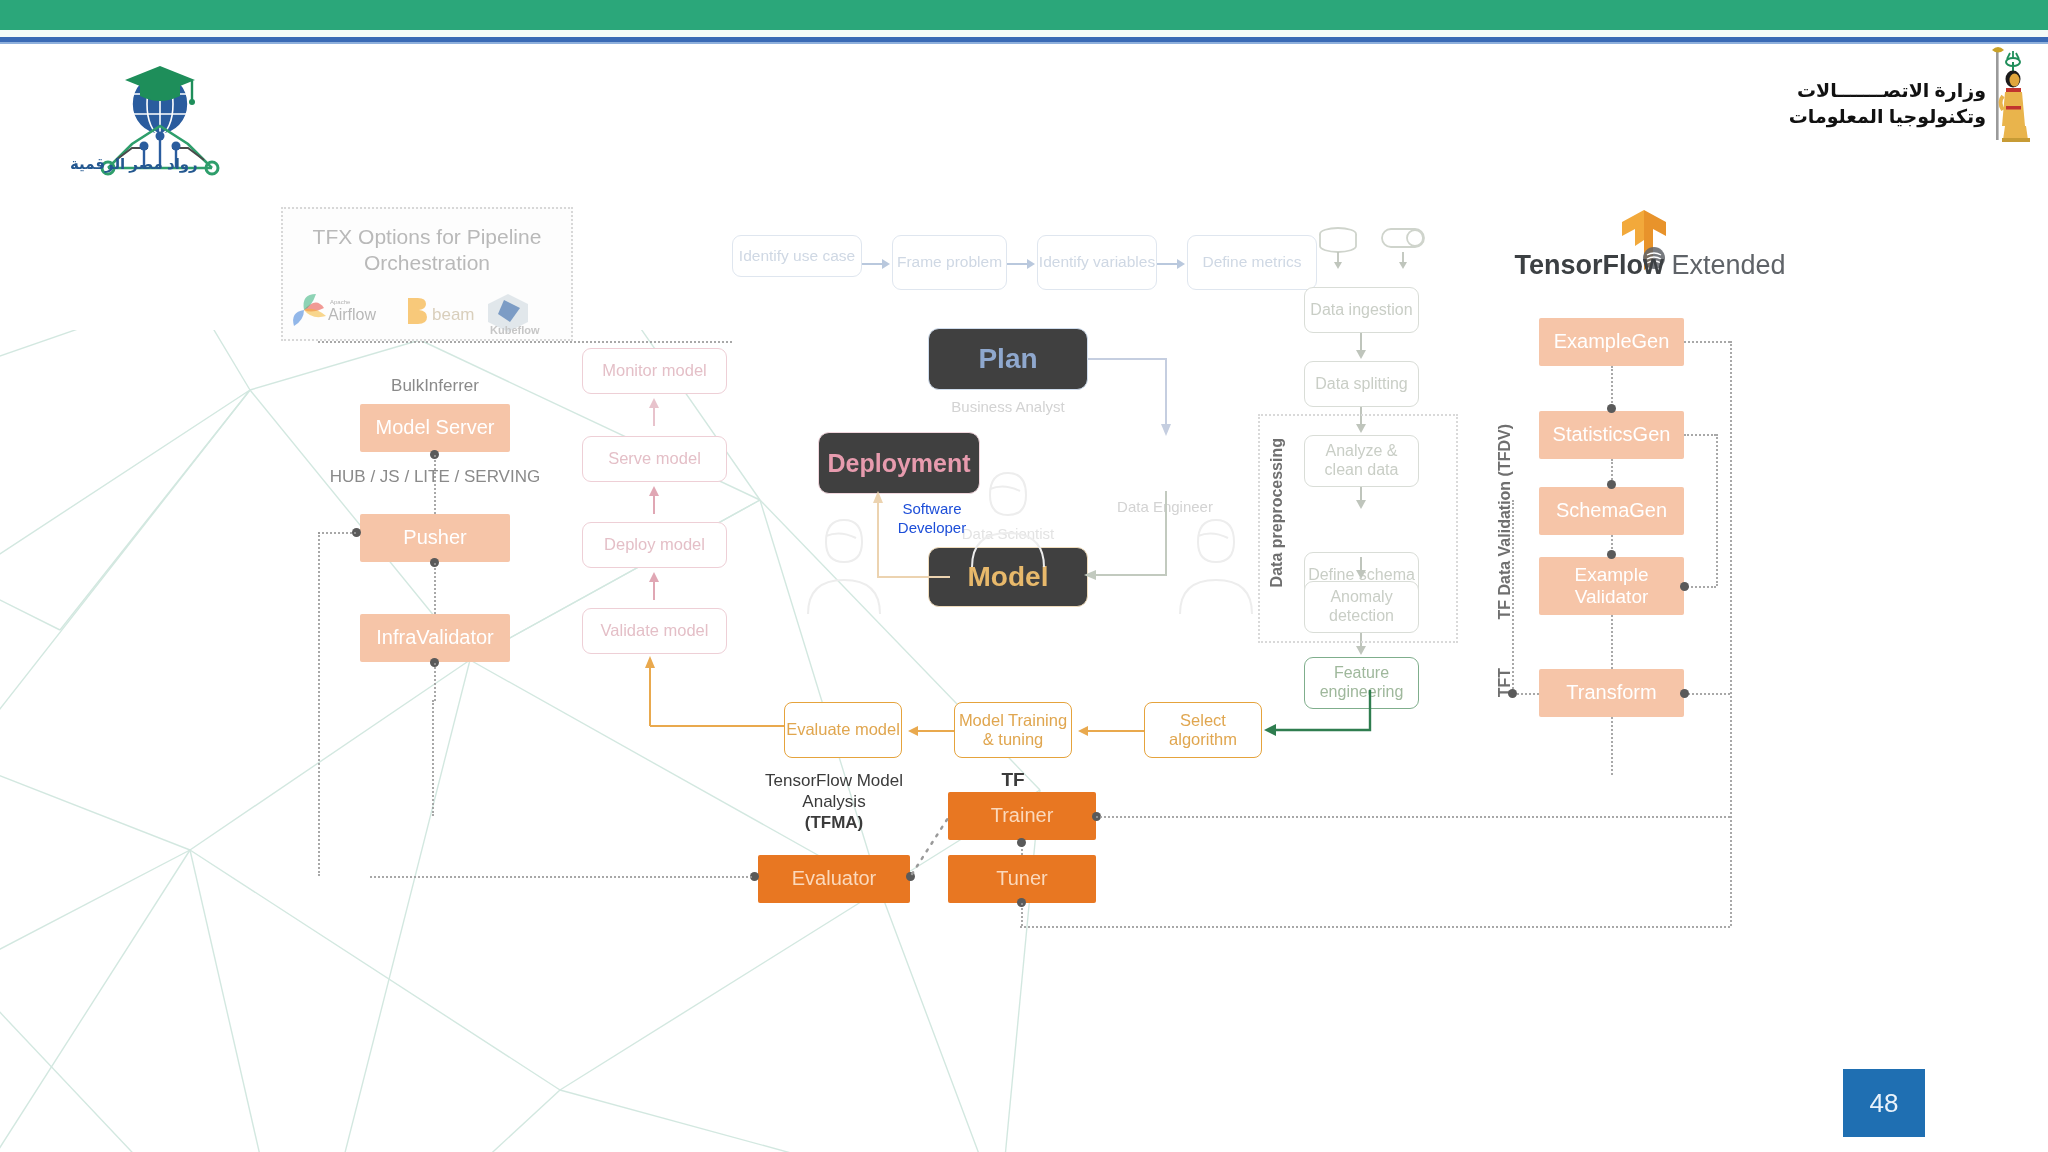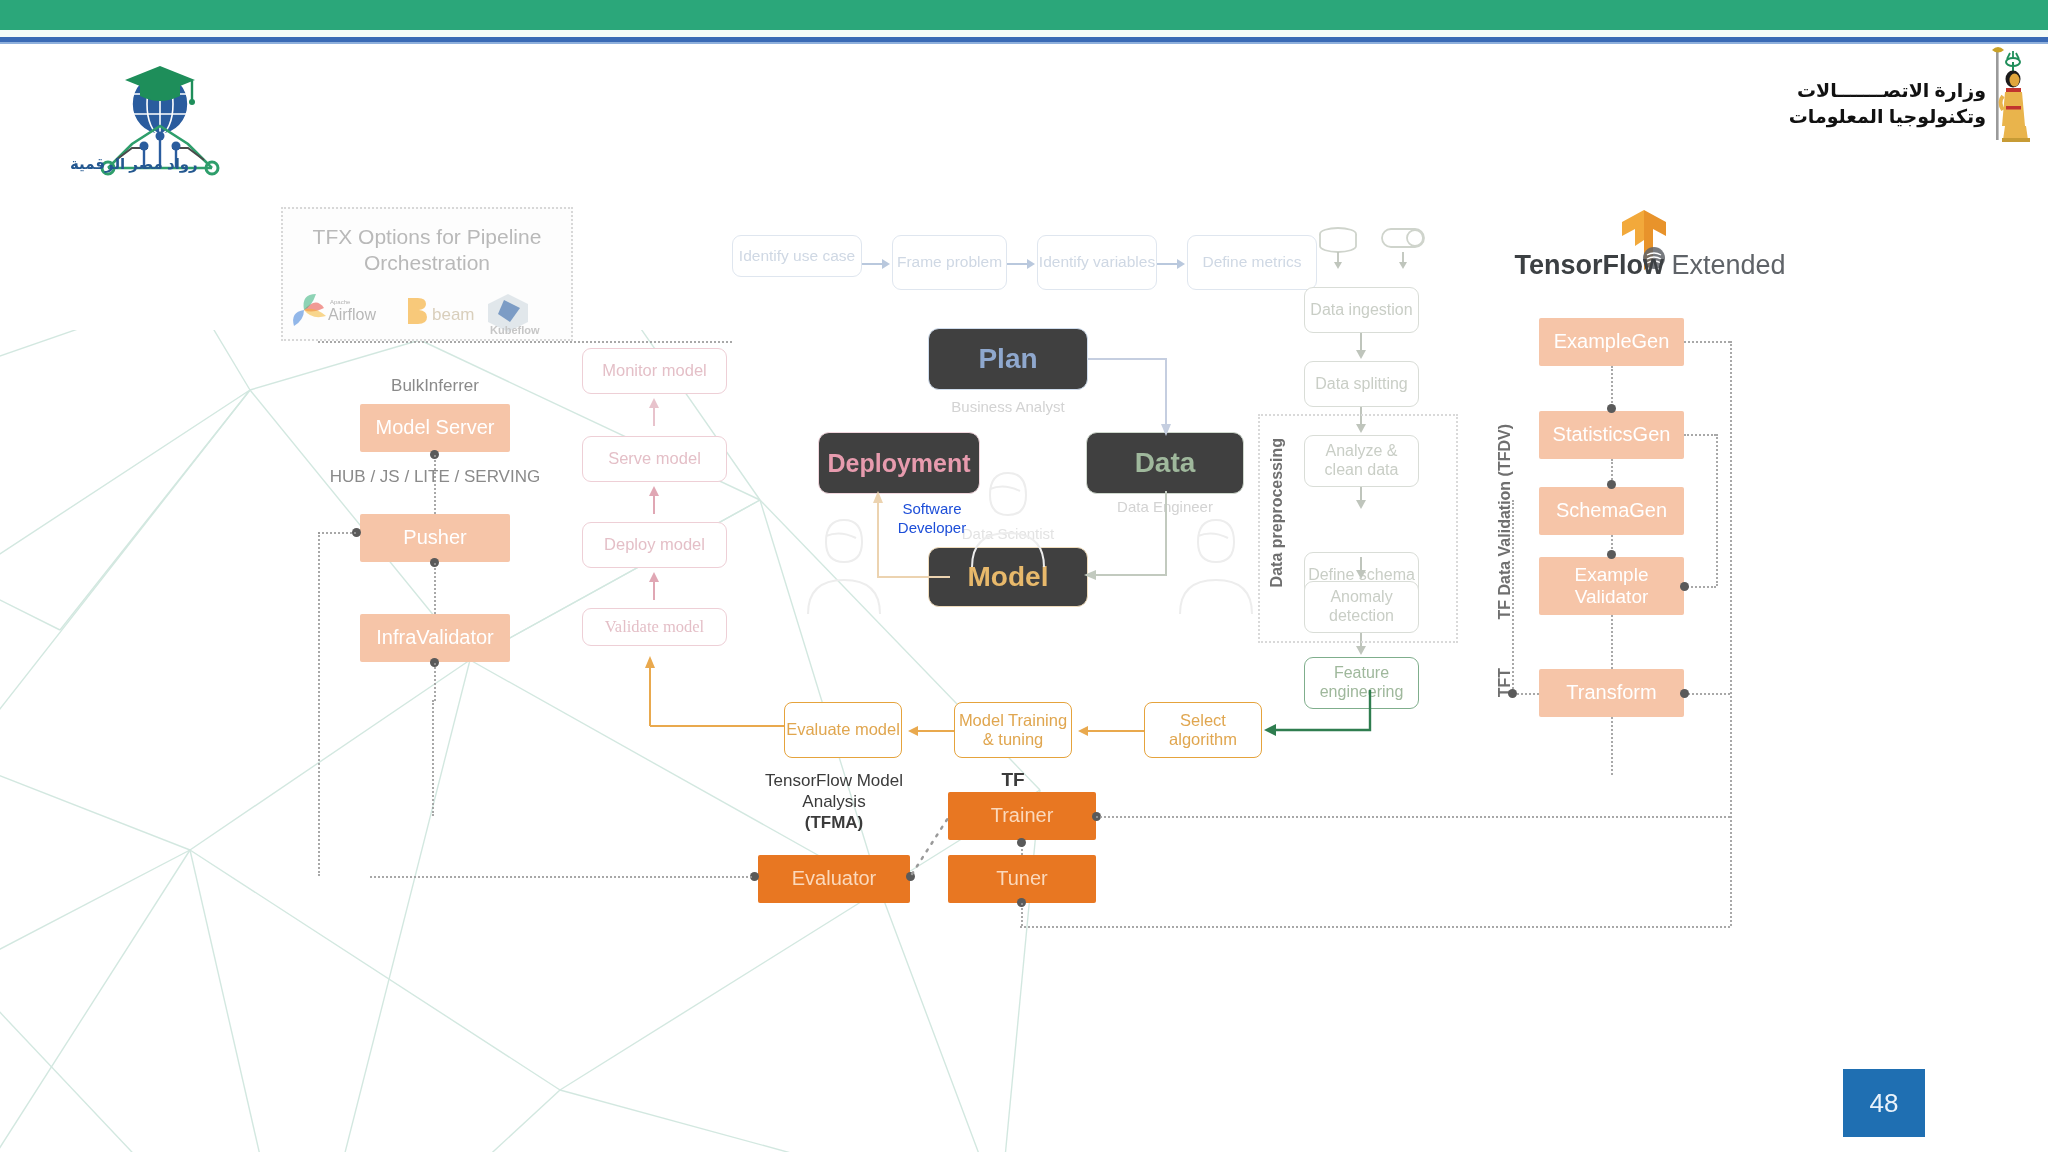--- a/index.html
+++ b/index.html
@@ -257,23 +257,20 @@
   <div class="node" style="left:1304px;top:657px;width:115px;height:52px;border:1.6px solid #7fae8c;border-radius:9px;background:#fff;color:#9fb89c;font-size:16px;">Feature engineering</div>
 
   <div style="position:absolute;left:1258px;top:414px;width:200px;height:229px;border:2px dotted #d9d9d9;box-sizing:border-box;"></div>
   <div class="vert-label" style="left:1268px;top:438px;">Data preprocessing</div>
 
   <div class="role-box" style="left:928px;top:328px;width:160px;height:62px;border:1.6px solid #cfdcec;color:#8FA8CE;">
     <span>Plan</span>
   </div>
   <div class="role-cap" style="left:928px;top:398px;width:160px;color:#d3d3d3;">Business Analyst</div>
 
-  <div class="role-box" style="left:1086px;top:432px;width:158px;height:62px;border:1.6px solid #cfd8cd;color:#9FB89C;">
-    <span>Data</span>
-  </div>
   <div class="role-cap" style="left:1106px;top:498px;width:118px;color:#d3d3d3;">Data Engineer</div>
 
   <div class="role-box" style="left:928px;top:547px;width:160px;height:60px;border:1.6px solid #efdcbc;color:#E8B96B;">
     <span>Model</span>
   </div>
   <div class="role-cap" style="left:928px;top:525px;width:160px;color:#e3e3e3;">Data Scientist</div>
 
   <div class="role-box" style="left:818px;top:432px;width:162px;height:62px;border:1.6px solid #f0d6dd;color:#E79BAE;font-size:25px;">
     <span>Deployment</span>
   </div>
@@ -322,21 +319,21 @@
   <div class="node pinkbox" style="left:582px;top:436px;width:145px;height:46px;">Serve model</div>
   <svg style="position:absolute;left:645px;top:482px;width:18px;height:32px;" viewBox="0 0 18 32">
     <path d="M9 32 v-20" stroke="#e0a7b4" stroke-width="2"></path>
       <path d="M4 14 l5 -10 l5 10z" fill="#e0a7b4"></path>
     </svg>
   <div class="node pinkbox" style="left:582px;top:522px;width:145px;height:46px;">Deploy model</div>
   <svg style="position:absolute;left:645px;top:568px;width:18px;height:32px;" viewBox="0 0 18 32">
     <path d="M9 32 v-20" stroke="#e0a7b4" stroke-width="2"></path>
       <path d="M4 14 l5 -10 l5 10z" fill="#e0a7b4"></path>
     </svg>
-  <div class="node pinkbox" style="left:582px;top:608px;width:145px;height:38px;font-family:Liberation Serif, serif;">Validate model</div>
+  <div class="node pinkbox" style="left:582px;top:608px;width:145px;height:46px;">Validate model</div>
 
   <svg style="position:absolute;left:640px;top:650px;width:190px;height:82px;" viewBox="0 0 190 82">
     <path d="M10 76 h0 v-0 M10 76 v-60" stroke="#e9a94e" stroke-width="2" fill="none"></path>
     <path d="M10 76 h170" stroke="#e9a94e" stroke-width="2" fill="none"></path>
     <path d="M5 18 l5 -12 l5 12z" fill="#e9a94e"></path>
   </svg>
 
   <div class="node orangebox" style="left:784px;top:702px;width:118px;height:56px;">Evaluate model</div>
   <svg style="position:absolute;left:902px;top:722px;width:52px;height:18px;" viewBox="0 0 52 18">
     <path d="M52 9 h-36" stroke="#e9a94e" stroke-width="2"></path>

